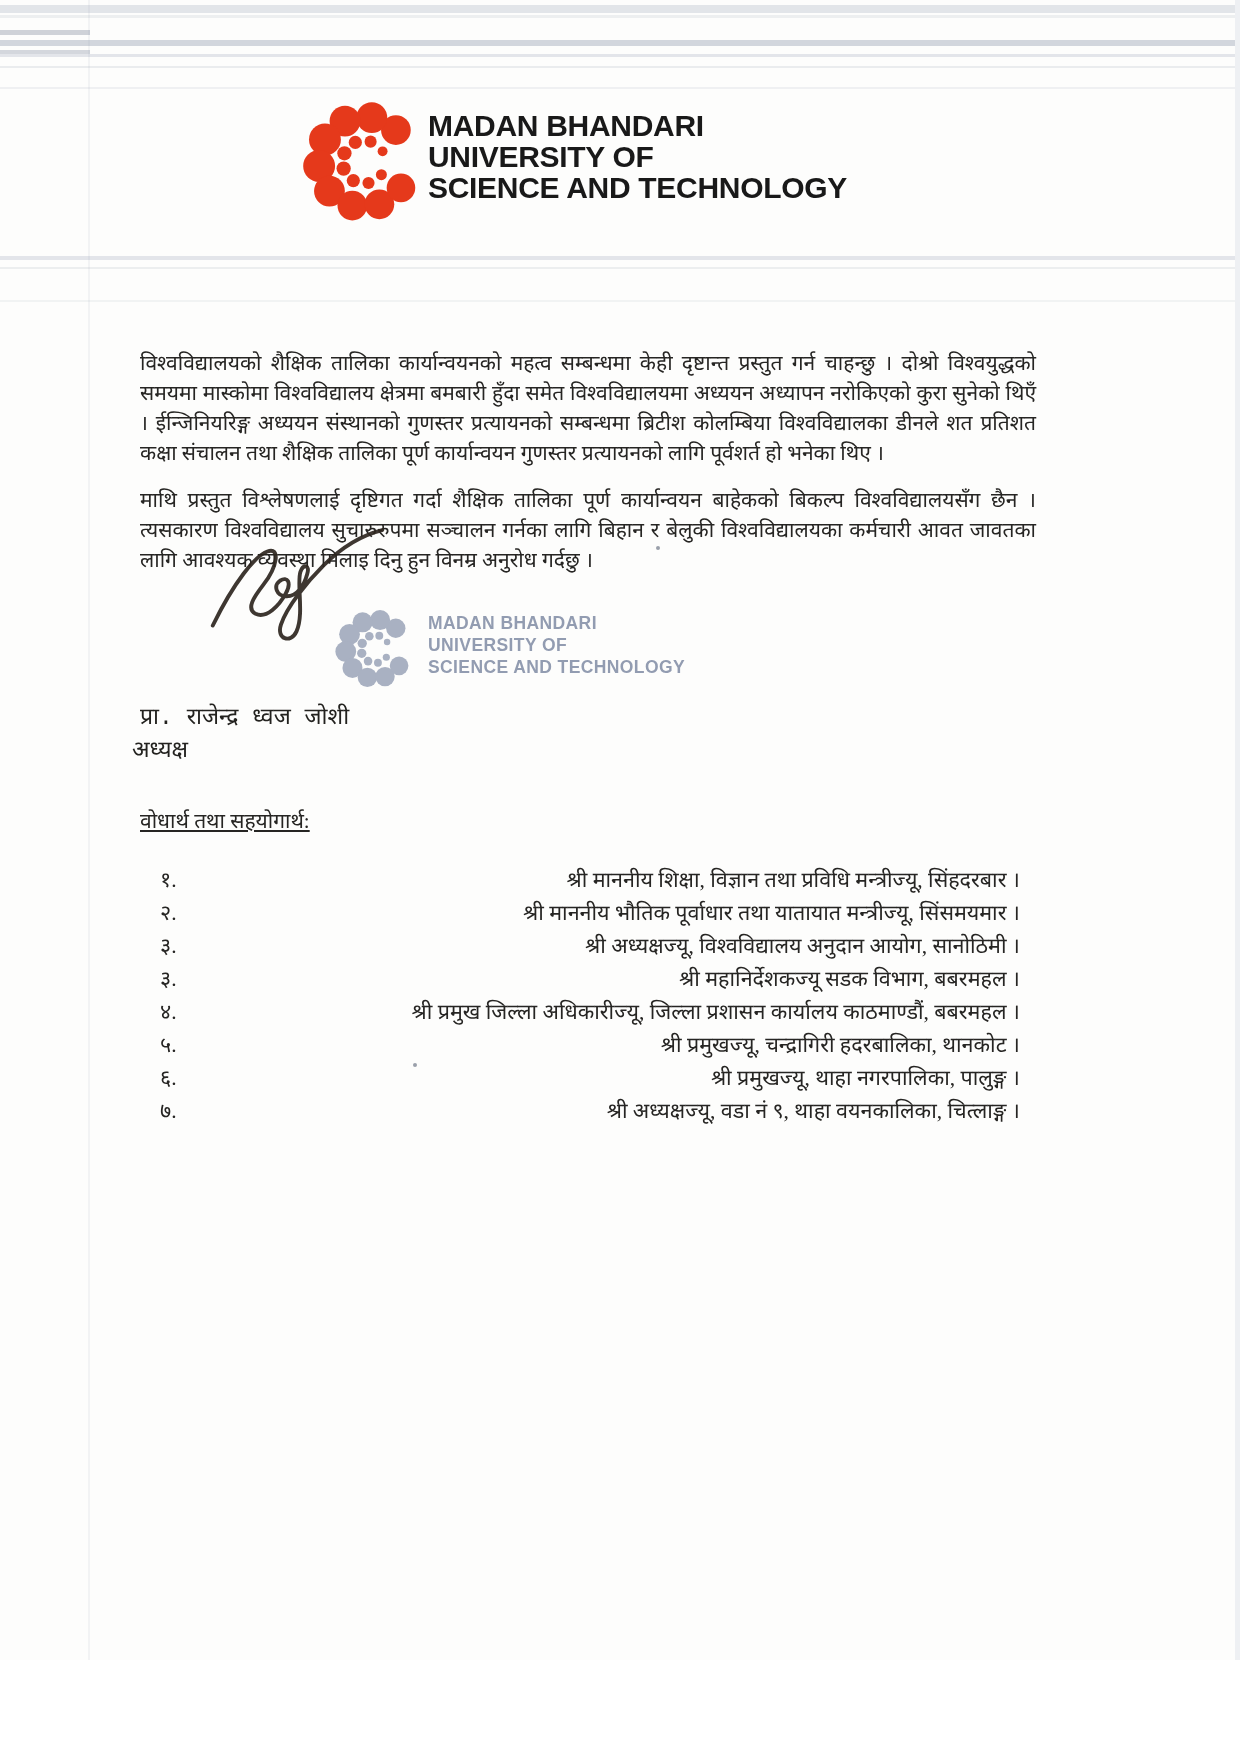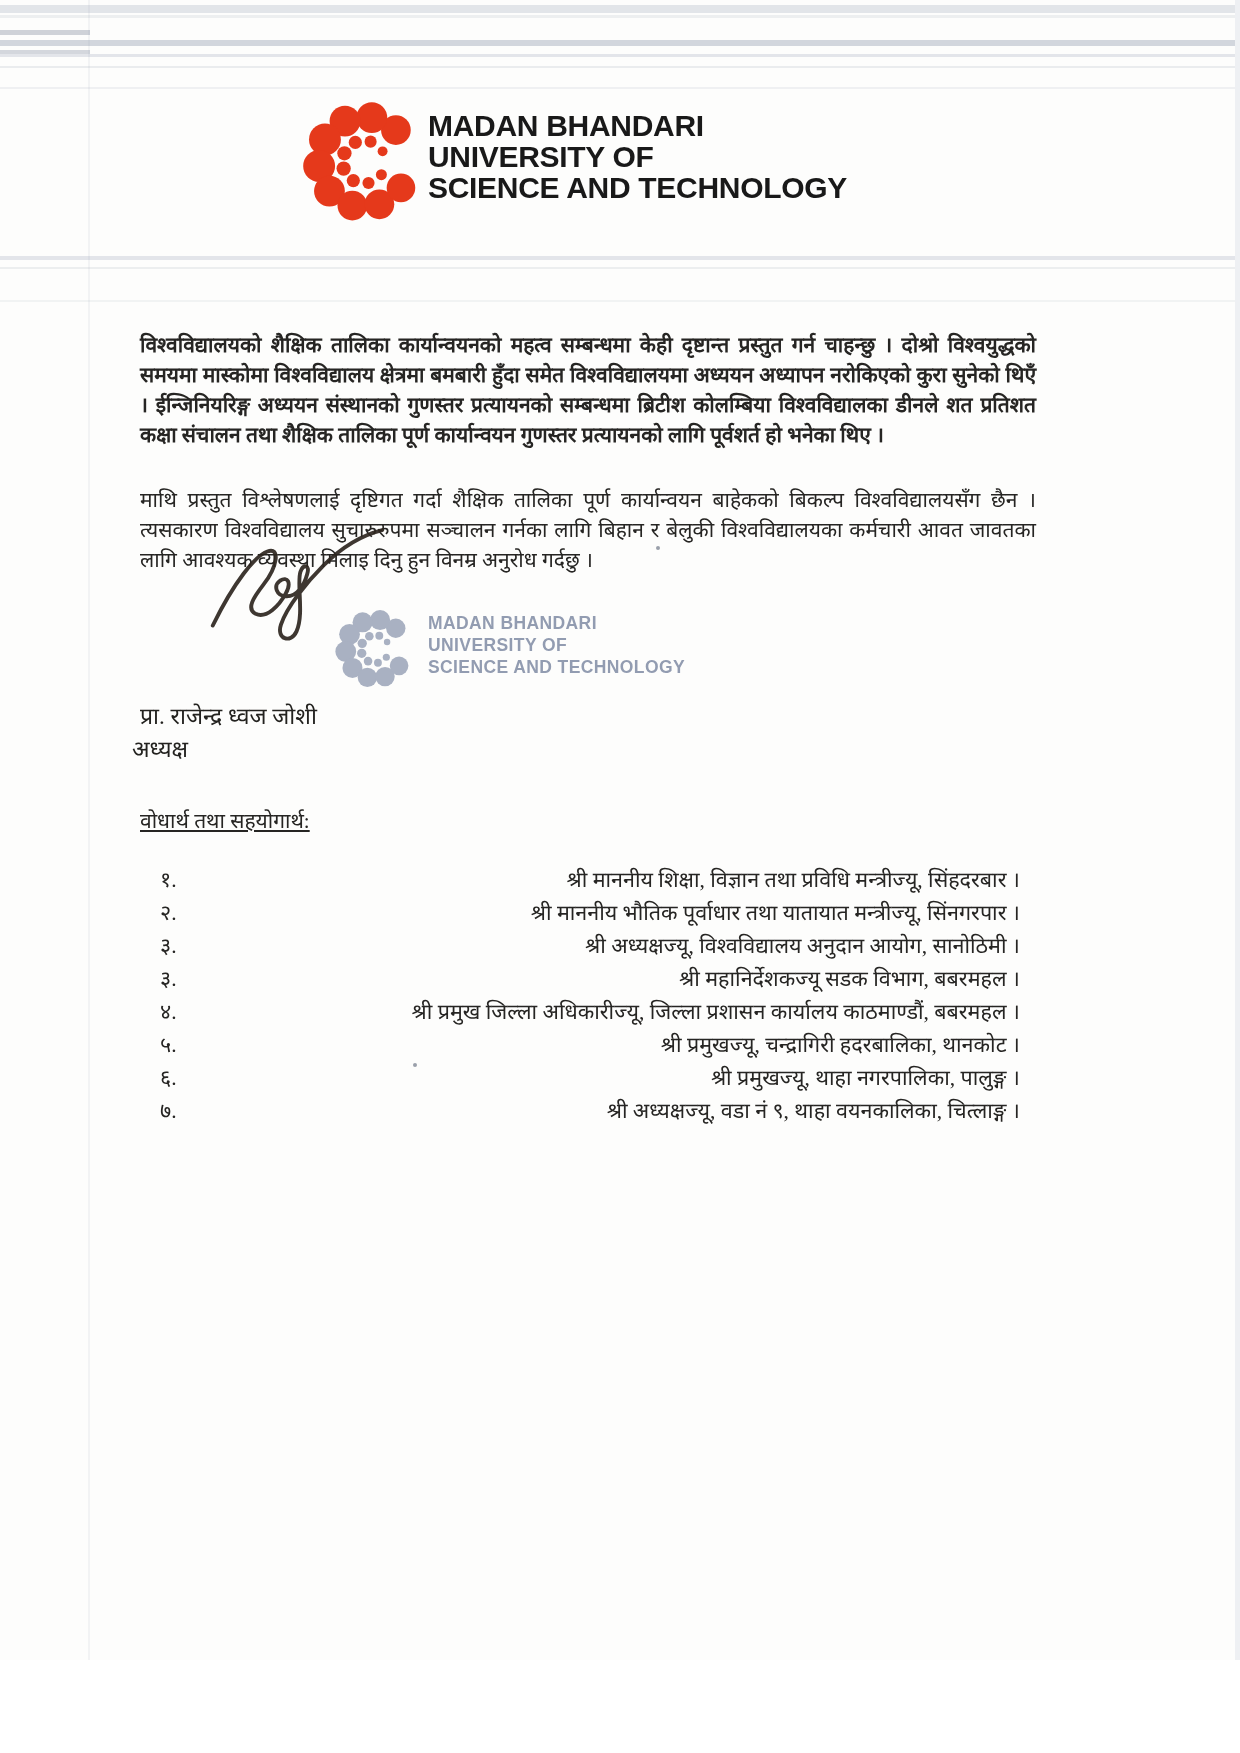--- a/index.html
+++ b/index.html
@@ -26,30 +26,30 @@
 
   
   .logo-main{position:absolute;left:298px;top:96px;width:132px;height:132px;}
   .uni-name{position:absolute;left:428px;top:110px;color:#191919;
             font-weight:800;font-size:30px;line-height:31px;letter-spacing:-0.3px;}
 
   
   .body-text{position:absolute;left:140px;width:896px;
              font-family:"Liberation Serif","DejaVu Serif",serif;
              color:#262523;font-size:21px;line-height:30px;text-align:justify;}
-  .para1{top:330px;font-weight:bold;}
+  .para1{top:348px;}
   .para2{top:485px;}
 
   
   .signature-svg{position:absolute;left:205px;top:528px;width:185px;height:122px;}
   .stamp-logo{position:absolute;left:332px;top:606px;width:86px;height:86px;opacity:.82;}
   .stamp-text{position:absolute;left:428px;top:612px;color:#8d97ad;
               font-weight:700;font-size:17.5px;line-height:22px;letter-spacing:.4px;opacity:.95;}
   .signer-name{position:absolute;left:140px;top:699px;
-               font-family:Liberation Serif, serif;
+               font-family:Liberation Mono, monospace;
                color:#23221f;font-size:23px;}
   .signer-title{position:absolute;left:132px;top:732px;
                 font-family:"Liberation Serif","DejaVu Serif",serif;
                 color:#23221f;font-size:23px;}
 
   
   .cc-heading{position:absolute;left:140px;top:806px;
               font-family:"Liberation Serif","DejaVu Serif",serif;
               color:#262523;font-size:21px;text-decoration:underline;}
   .cc-list{position:absolute;left:160px;top:864px;width:860px;
@@ -142,21 +142,21 @@
   <div class="signer-title">अध्यक्ष</div>
 
   <div class="cc-heading">वोधार्थ तथा सहयोगार्थ:</div>
   <div class="cc-list">
       <div class="cc-item">
       <span class="cc-num">१.</span>
       <span class="cc-text">श्री माननीय शिक्षा, विज्ञान तथा प्रविधि मन्त्रीज्यू, सिंहदरबार ।</span>
     </div>
       <div class="cc-item">
       <span class="cc-num">२.</span>
-      <span class="cc-text">श्री माननीय भौतिक पूर्वाधार तथा यातायात मन्त्रीज्यू, सिंनगरपार ।</span>
+      <span class="cc-text">श्री माननीय भौतिक पूर्वाधार तथा यातायात मन्त्रीज्यू, सिंसमयमार ।</span>
     </div>
       <div class="cc-item">
       <span class="cc-num">३.</span>
       <span class="cc-text">श्री अध्यक्षज्यू, विश्वविद्यालय अनुदान आयोग, सानोठिमी ।</span>
     </div>
       <div class="cc-item">
       <span class="cc-num">३.</span>
       <span class="cc-text">श्री महानिर्देशकज्यू सडक विभाग, बबरमहल ।</span>
     </div>
       <div class="cc-item">

